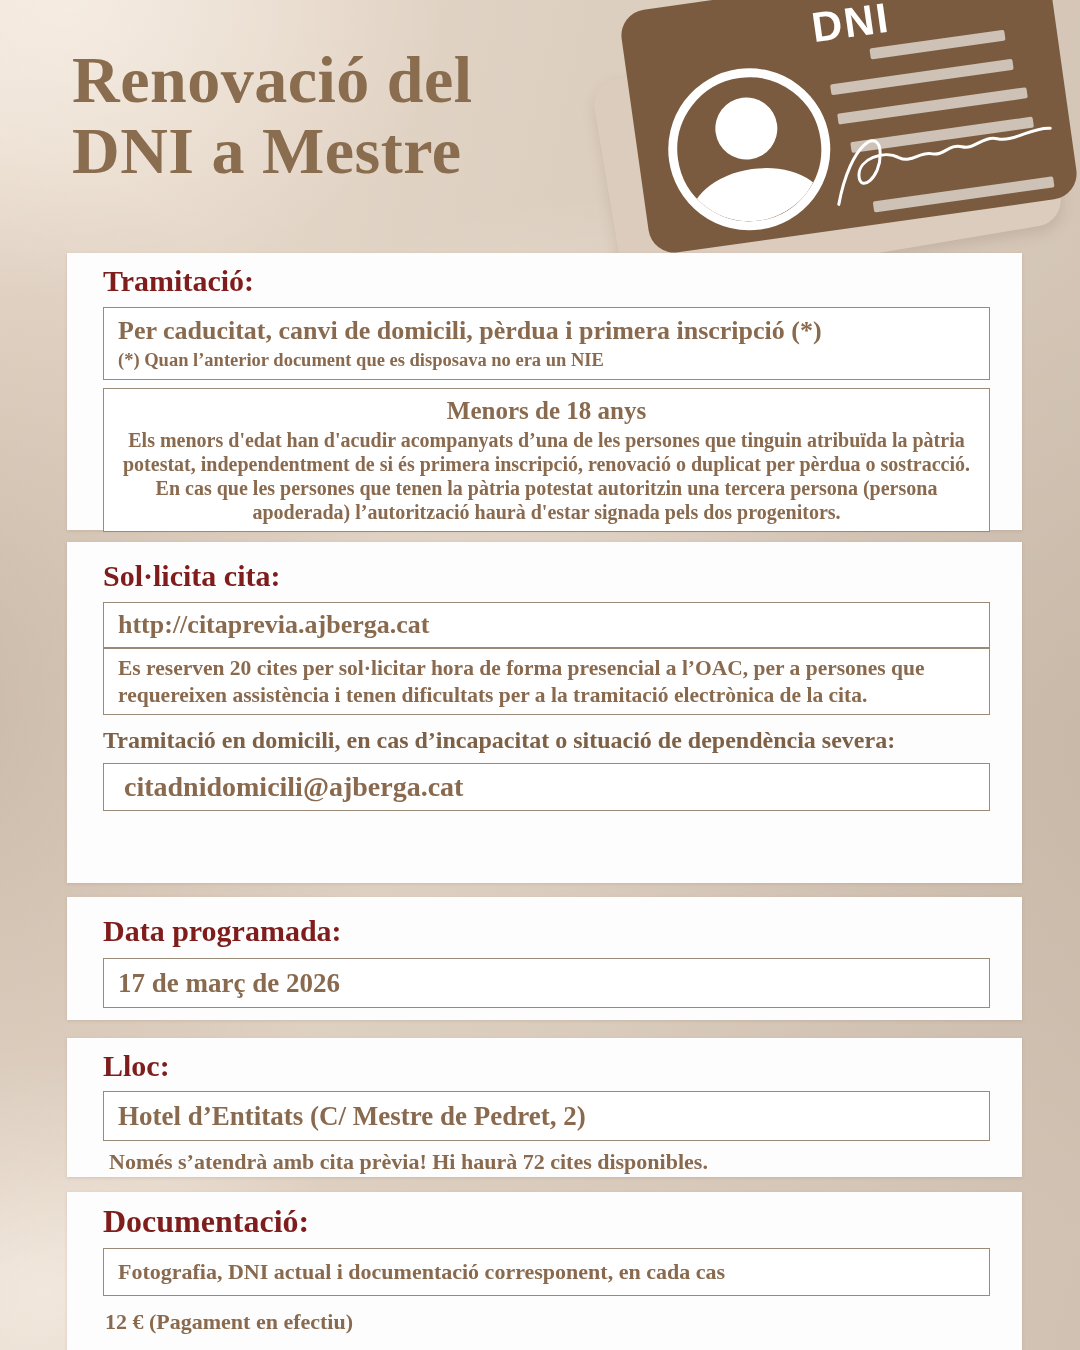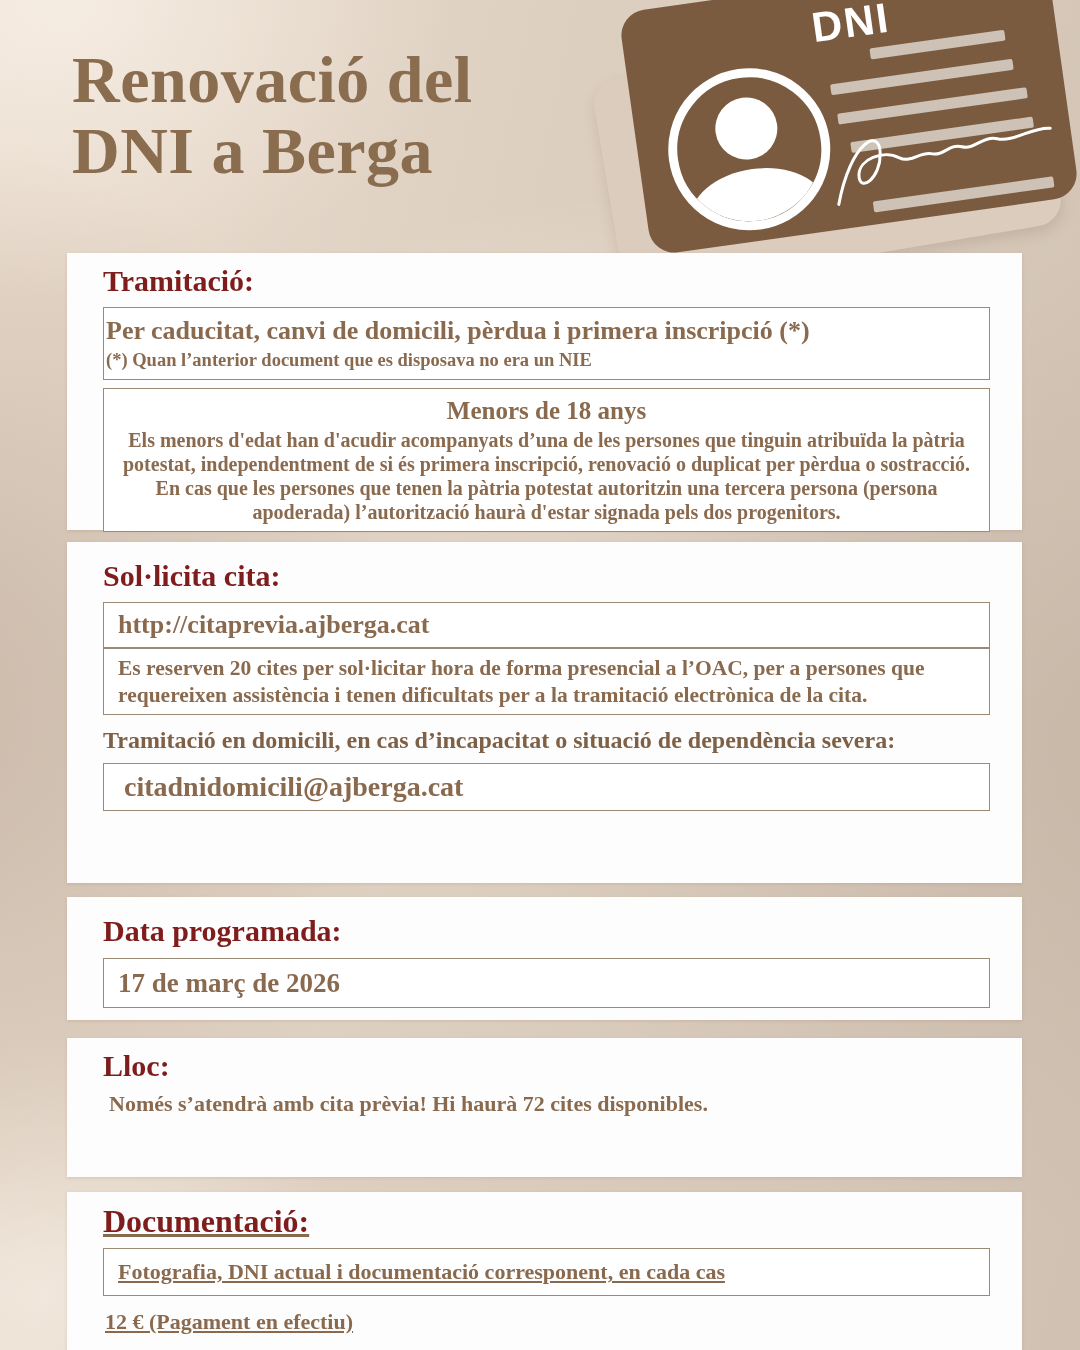--- a/index.html
+++ b/index.html
@@ -33,41 +33,41 @@
   .bar3{left:203px;top:130px;width:191px;}
   .bar4{left:212px;top:160px;width:184px;}
   .bar5{left:226px;top:222px;width:182px;}
   .dni-sig{position:absolute;left:186px;top:142px;width:232px;height:92px;}
   
   .card{position:absolute;left:67px;width:955px;background:#fdfdfd;box-shadow:0 1px 3px rgba(120,100,80,.18);color:#8a6a4e;}
   .card1{top:253px;height:277px;}
   .card2{top:542px;height:341px;}
   .card3{top:897px;height:123px;}
   .card4{top:1038px;height:139px;}
-  .card5{top:1192px;height:158px;text-decoration:underline;}
+  .card5{top:1192px;height:158px;}
   .h2{font-size:30px;line-height:32px;font-weight:bold;color:#7f1d1d;margin:0 36px;padding:0;}
   .box{border:1px solid #9a8a78;background:#fff;margin:0 32px 0 36px;}
   .tx-main{font-size:26px;line-height:30px;font-weight:bold;}
   .tx-note{font-size:18.5px;line-height:22px;font-weight:bold;}
   .tx-h3{font-size:25px;line-height:29px;font-weight:bold;}
   .tx-p{font-size:20px;line-height:24px;font-weight:bold;margin:0;}
   .tx-url{font-size:26px;line-height:30px;font-weight:bold;}
   .tx-pres{font-size:21.5px;line-height:26.5px;font-weight:bold;margin:0;}
   .tx-label{font-size:24px;line-height:28px;font-weight:bold;color:#7d6045;margin:11px 36px 0;}
   .tx-email{font-size:28px;line-height:32px;font-weight:bold;}
   .tx-value{font-size:27px;line-height:32px;font-weight:bold;}
   .tx-small{font-size:22px;line-height:26px;font-weight:bold;margin:8px 36px 0 42px;}
 </style>
 </head>
 <body>
 
 <div id="poster">
 
   <div class="title">Renovació del
-DNI a Berga</div>
+DNI a Mestre</div>
 
   <div class="dni-illo">
     <div class="dni-back"></div>
     <div class="dni-front">
       <div class="dni-ring">
         <div class="dni-head"></div>
         <div class="dni-shoulders"></div>
       </div>
       <div class="dni-label">DNI</div>
       <div class="dni-bar bar1"></div>
@@ -76,21 +76,21 @@
       <div class="dni-bar bar4"></div>
       <div class="dni-bar bar5"></div>
       <svg class="dni-sig" viewBox="0 0 232 92">
         <path d="M6 78 C 26 18, 58 6, 54 34 C 51 58, 28 70, 30 52 C 32 36, 58 30, 72 40 C 84 48, 94 36, 106 41 C 116 45, 124 33, 136 38 C 148 43, 158 30, 172 35 C 188 41, 208 28, 226 32" fill="none" stroke="#ffffff" stroke-width="3" stroke-linecap="round"></path>
       </svg>
     </div>
   </div>
 
   <section class="card card1">
     <h2 class="h2" style="margin-top:12px;margin-bottom:10px;">Tramitació:</h2>
-    <div class="box" style="padding:8px 2px;">
+    <div class="box" style="padding:8px 14px;">
       <div class="tx-main">Per caducitat, canvi de domicili, pèrdua i primera inscripció (*)</div>
       <div class="tx-note" style="margin-top:3px;">(*) Quan l’anterior document que es disposava no era un NIE</div>
     </div>
     <div class="box" style="margin-top:8px;padding:7px 14px;text-align:center;">
       <div class="tx-h3" style="margin-bottom:3px;">Menors de 18 anys</div>
       <p class="tx-p">Els menors d'edat han d'acudir acompanyats d’una de les persones que tinguin atribuïda la pàtria potestat, independentment de si és primera inscripció, renovació o duplicat per pèrdua o sostracció.</p>
       <p class="tx-p">En cas que les persones que tenen la pàtria potestat autoritzin una tercera persona (persona apoderada) l’autorització haurà d'estar signada pels dos progenitors.</p>
     </div>
   </section>
 
@@ -110,20 +110,23 @@
 
   <section class="card card3">
     <h2 class="h2" style="margin-top:18px;margin-bottom:11px;">Data programada:</h2>
     <div class="box" style="padding:8px 14px;">
       <div class="tx-value">17 de març de 2026</div>
     </div>
   </section>
 
   <section class="card card4">
     <h2 class="h2" style="margin-top:12px;margin-bottom:9px;">Lloc:</h2>
+    <div class="box" style="padding:8px 14px;">
+      <div class="tx-value">Hotel d’Entitats (C/ Mestre de Pedret, 2)</div>
+    </div>
     <div class="tx-small">Només s’atendrà amb cita prèvia! Hi haurà 72 cites disponibles.</div>
   </section>
 
   <section class="card card5">
     <h2 class="h2" style="font-size:32px;margin-top:13px;margin-bottom:11px;">Documentació:</h2>
     <div class="box" style="padding:10px 14px;">
       <div class="tx-small" style="margin:0;">Fotografia, DNI actual i documentació corresponent, en cada cas</div>
     </div>
     <div class="tx-small" style="margin-top:13px;margin-left:38px;">12 € (Pagament en efectiu)</div>
   </section>

